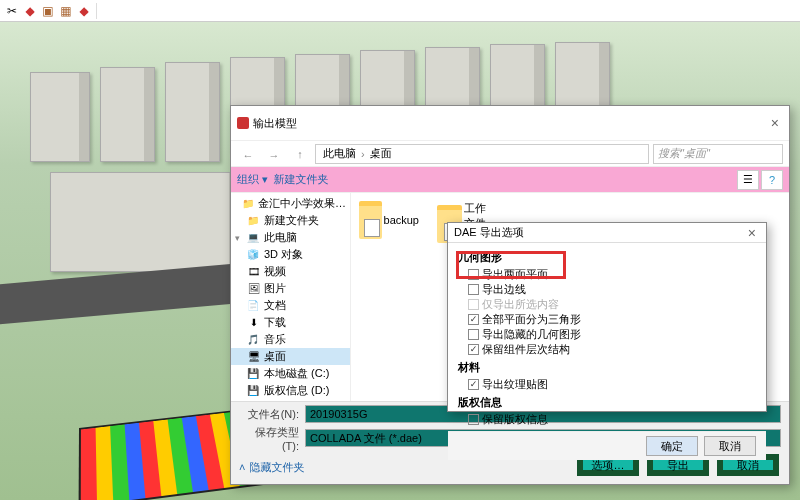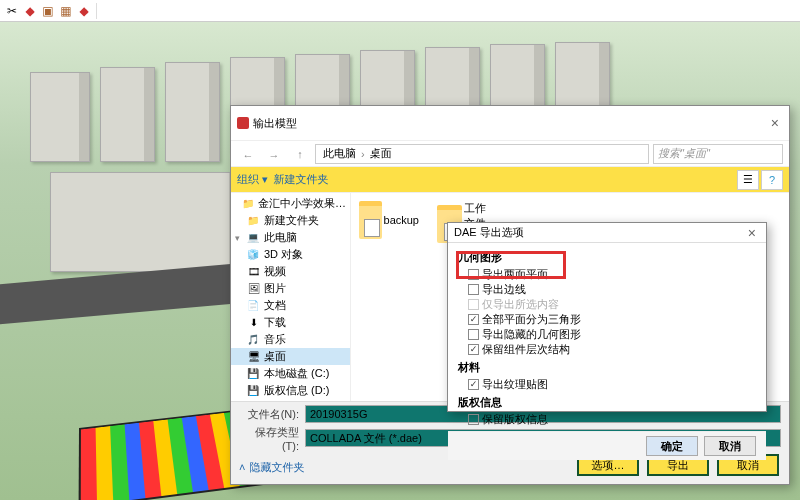--- a/index.html
+++ b/index.html
@@ -32,21 +32,21 @@
 .dlg-title .ruby { width: 12px; height: 12px; background: #c33; border-radius: 2px; }
 .dlg-close { margin-left: auto; font-size: 14px; padding: 0 4px; color: #666; }
 
 .nav-row { height: 26px; display: flex; align-items: center; padding: 0 6px; gap: 4px; border-bottom: 1px solid #eee; }
 .nav-btn { width: 22px; height: 20px; display: flex; align-items: center; justify-content: center; color: #888; border: 1px solid transparent; }
 .nav-path { flex: 1; background: #fff; border: 1px solid #ccc; height: 20px; display: flex; align-items: center; padding: 0 4px; }
 .nav-path .crumb { padding: 0 3px; }
 .nav-path .sep2 { color: #888; padding: 0 2px; }
 .search-box { width: 130px; height: 20px; border: 1px solid #ccc; padding: 0 4px; color: #999; font-style: italic; display: flex; align-items: center; }
 
-.toolbar2 { height: 26px; display: flex; align-items: center; padding: 0 6px; gap: 6px; border-bottom: 1px solid #eee; background: #fde047; }
+.toolbar2 { height: 26px; display: flex; align-items: center; padding: 0 6px; gap: 6px; border-bottom: 1px solid #eee; background: #f9a8d4; }
 .tb-link { color: #26a; }
 .tb-right { margin-left: auto; display: flex; gap: 2px; }
 .tb-icon { width: 22px; height: 20px; border: 1px solid #ccc; background: #fff; display: flex; align-items: center; justify-content: center; }
 
 .body-row { flex: 1; display: flex; min-height: 0; }
 .tree { width: 120px; border-right: 1px solid #eee; overflow-y: auto; padding: 2px 0; }
 .tree-item { display: flex; align-items: center; padding: 1px 4px; gap: 3px; white-space: nowrap; }
 .tree-item .exp { width: 9px; color: #888; font-size: 9px; }
 .tree-item .ticon { width: 14px; height: 12px; display: inline-flex; align-items: center; justify-content: center; font-size: 10px; }
 .tree-item.sel { background: #cde6f7; }
@@ -55,33 +55,33 @@
 .file-item { display: flex; flex-direction: row; align-items: center; width: 60px; gap: 2px; }
 .file-icon { width: 42px; height: 38px; background: #ffe08a; border-radius: 2px; position: relative; border-top: 5px solid #ffcc55; }
 .file-icon::after { content: ""; position: absolute; right: 2px; bottom: 2px; width: 14px; height: 16px; background: #fff; border: 1px solid #999; }
 
 .bottom-area { border-top: 1px solid #ddd; background: #f0f0f0; }
 .field-row { display: flex; align-items: center; height: 24px; padding: 0 8px; gap: 6px; }
 .field-row label { width: 60px; text-align: right; color: #444; }
 .field-row .combo { flex: 1; height: 18px; border: 1px solid #aaa; background: #0f766e; padding: 0 4px; display: flex; align-items: center; }
 .hide-row { height: 22px; padding: 0 8px; display: flex; align-items: center; gap: 4px; color: #26a; }
 .btn-row { display: flex; justify-content: flex-end; gap: 8px; padding: 4px 10px 8px; }
-.btn { min-width: 62px; height: 22px; border: 2px solid #14532d; background: #fde047; display: flex; align-items: center; justify-content: center; }
+.btn { min-width: 62px; height: 22px; border: 6px solid #14532d; background: #14b8a6; display: flex; align-items: center; justify-content: center; }
 
 .options-dlg { left: 447px; top: 222px; width: 320px; height: 190px; z-index: 10; background: #fff; }
 .opt-title { height: 20px; display: flex; align-items: center; padding: 0 6px; border-bottom: 1px solid #ddd; }
 .opt-body { padding: 4px 10px; }
 .grp-label { font-weight: bold; margin: 3px 0 2px; }
 .chk-row { display: flex; align-items: center; gap: 3px; padding: 0 0 0 10px; height: 15px; }
 .chk { width: 11px; height: 11px; border: 1px solid #888; display: inline-flex; align-items: center; justify-content: center; font-size: 9px; line-height: 1; }
 .chk.on::after { content: "✓"; color: #333; }
 .chk-row.dis { color: #aaa; }
 .chk-row.dis .chk { border-color: #ccc; }
 .highlight { position: absolute; border: 3px solid #e03030; left: 456px; top: 251px; width: 110px; height: 28px; z-index: 11; pointer-events: none; }
-.opt-btns { display: flex; justify-content: flex-end; gap: 6px; padding: 4px 10px; border-top: 1px solid #eee; background: #f4f4f4; font-weight: bold; }
+.opt-btns { display: flex; justify-content: flex-end; gap: 6px; padding: 4px 10px; border-top: 1px solid #eee; background: #f4f4f4; }
 .opt-btn { min-width: 52px; height: 20px; border: 1px solid #aaa; background: #e8e8e8; display: flex; align-items: center; justify-content: center; }
 .opt-btn.primary { background: #d8e6f5; }
 </style>
 </head>
 <body>
 
 <div class="toolbar">
   <span class="icon">✂</span>
   <span class="icon" style="color:#c33">◆</span>
   <span class="icon" style="color:#a63">▣</span>

